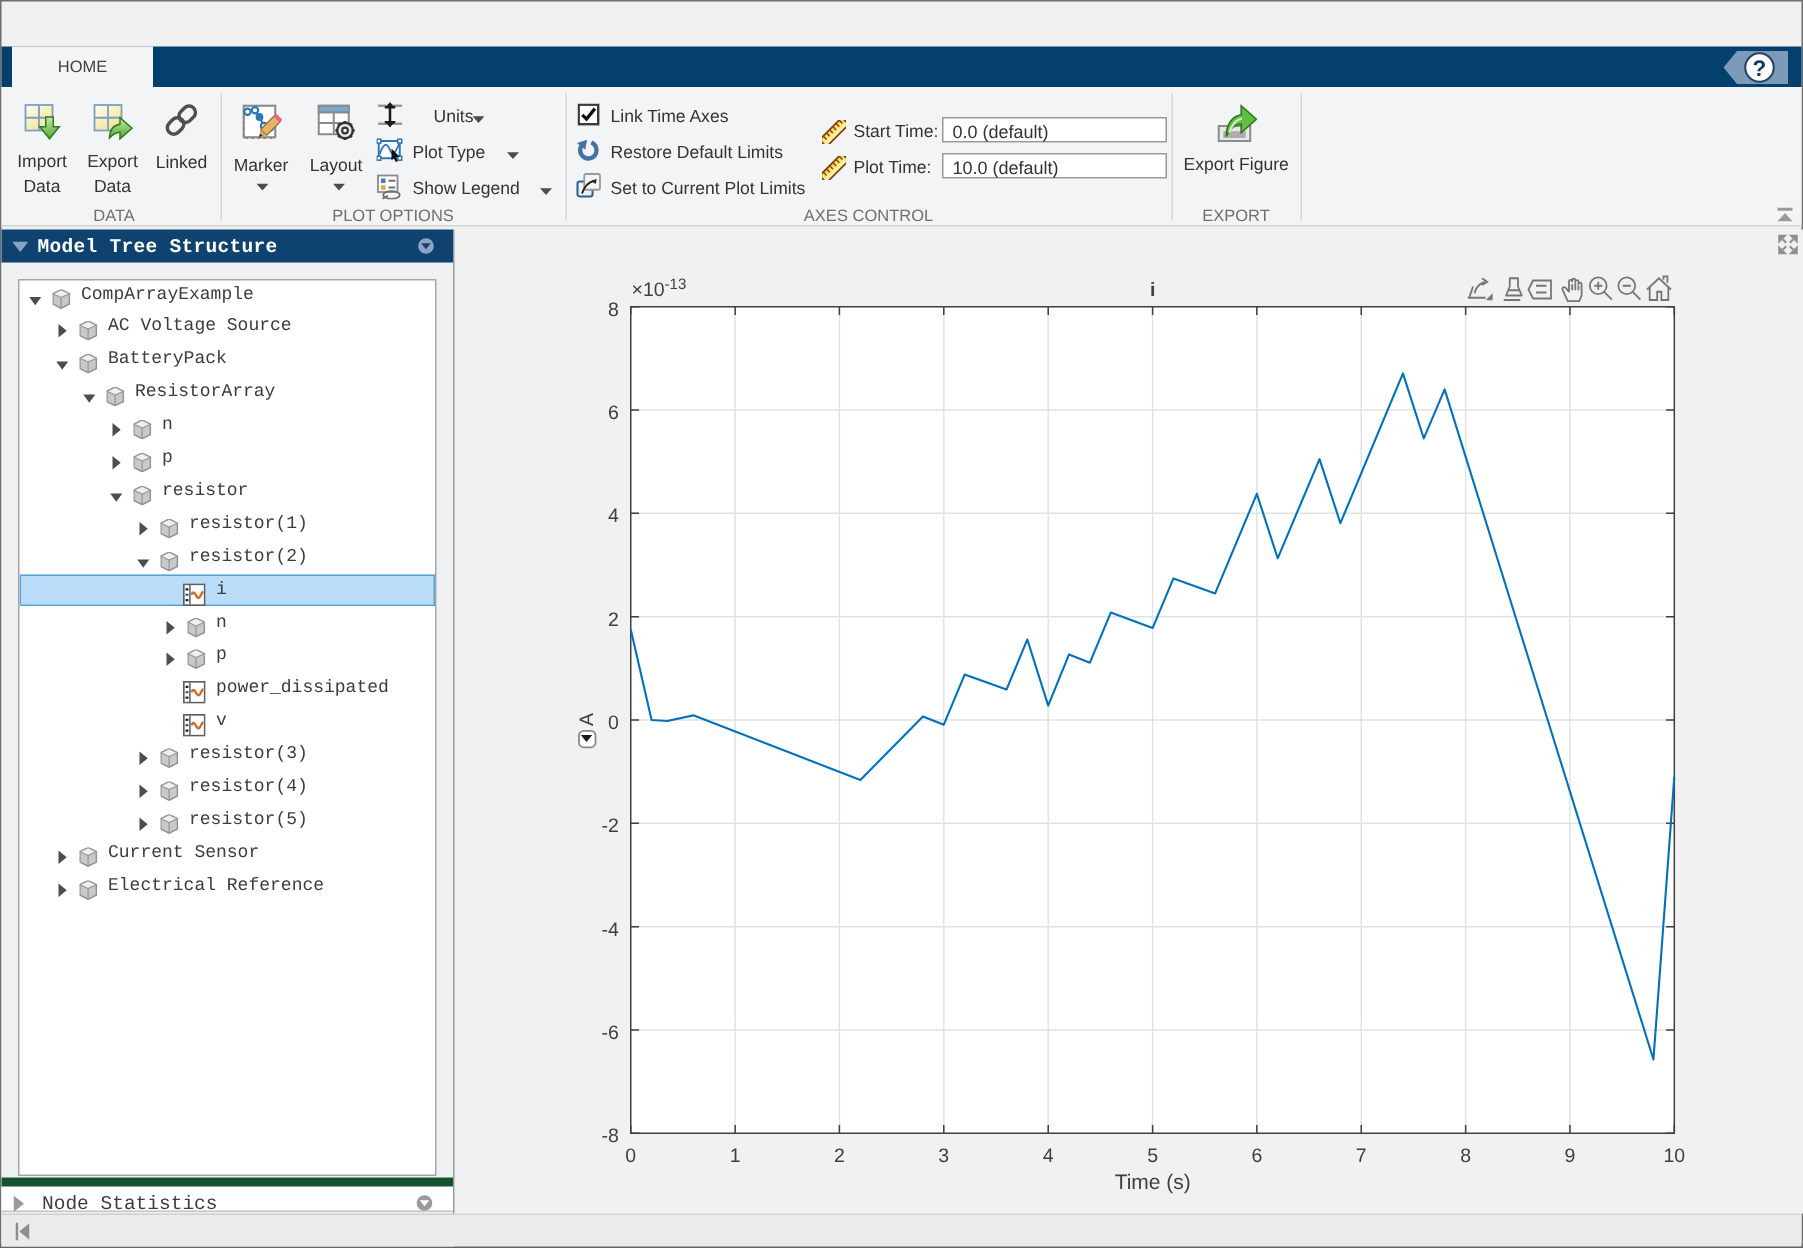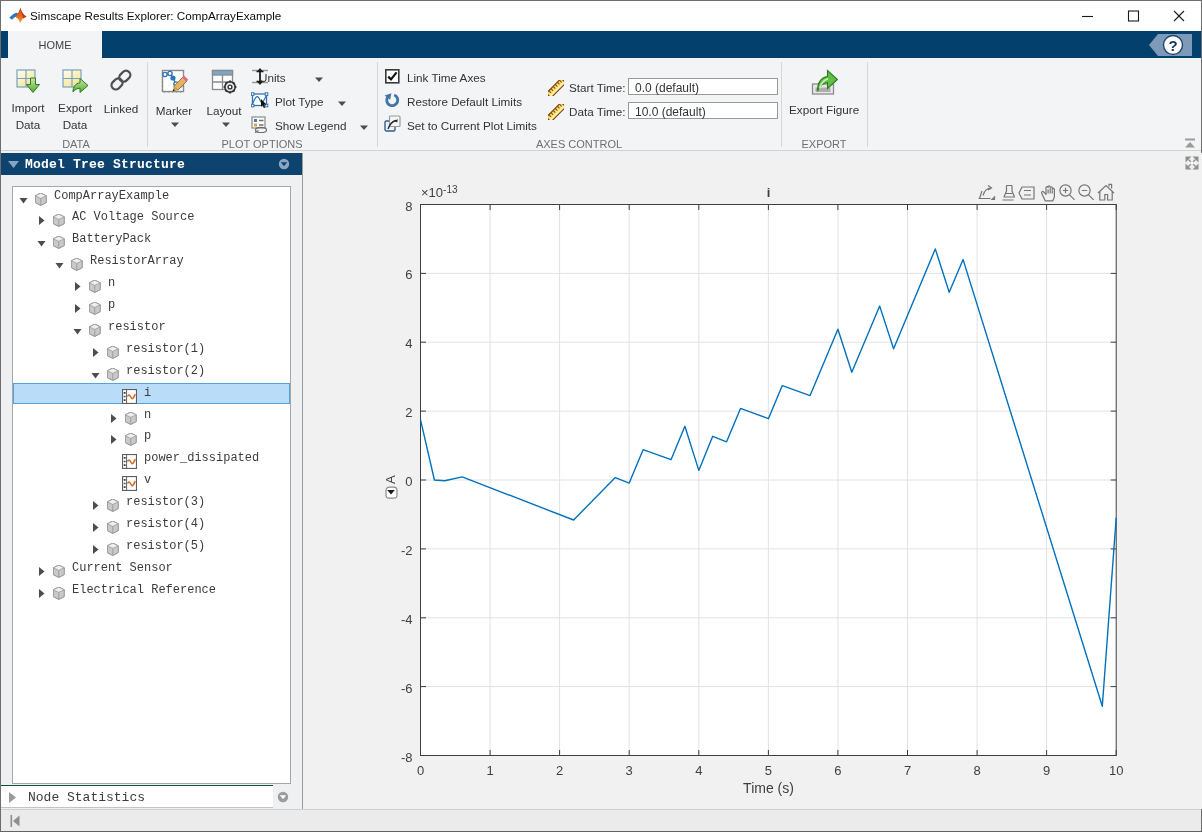--- a/index.html
+++ b/index.html
@@ -30,51 +30,33 @@
   #leftpanel { position:absolute; left:0; top:152px; width:302px; height:678px; background:#eef0f1;
                border-right:1px solid #9c9c9c;font-family:Liberation Mono, monospace; }
   #ptitle { position:absolute; left:0; top:0; width:301px; height:22px; background:#0d436e; }
   #ptitle span { position:absolute; left:24px; top:3.5px; color:#fff; font-weight:bold; font-size:13px; letter-spacing:0.2px; }
   #treebox { position:absolute; left:11px; top:33px; width:279px; height:598px; background:#fff;
              border:1px solid #a6a6a6; overflow:hidden; }
   .trow { position:absolute; height:22px; width:100%; font-size:12px; color:#3c3c3c; }
   .trow span.lbl { position:absolute; top:0; }
   #selrow { position:absolute; left:0px; top:196px; width:277px; height:21px;
             background:#b9ddf9; border:1px solid #57a3d7; }
-  #nodestats { position:absolute; left:0; top:632px; width:272px; height:23px; background:#fff;
-               border-top:1px solid #14532d; border-bottom:1px solid #c3c3c3; }
+  #nodestats { position:absolute; left:0; top:632px; width:301px; height:23px; background:#fff;
+               border-top:6px solid #14532d; border-bottom:1px solid #c3c3c3; }
   #nodestats span { position:absolute; left:27px; top:4px; font-size:13px; color:#3c3c3c; }
   #statusbar { position:absolute; left:0; top:808px; width:1200px; height:22px; background:#ebebeb;
                border-top:1px solid #d0d0d0; }
 
   
   #chartarea { position:absolute; left:303px; top:152px; width:899px; height:656px; background:#f1f1f2; }
 </style>
 </head>
 <body>
 <div id="win">
 
-  <div id="titlebar">
-    <svg class="abs" style="left:8px;top:6px" width="18" height="17" viewBox="0 0 18 17">
-      <path d="M0.3,10.6 C3.4,7.6 6.8,5.4 8.2,5.9 L10.4,7.8 C7.4,8.7 5.2,10.3 3.2,12.8 C2.0,12.4 1.0,11.6 0.3,10.6 Z" fill="#2d7abf"></path>
-      <path d="M11.5,0.5 C10.8,4.2 8.6,7.4 6.4,9.8 L9.6,11.6 C10.8,8 11.3,4.3 11.5,0.5 Z" fill="#69190b"></path>
-      <path d="M11.5,0.5 C12.2,4 13.5,7 17.6,9.8 C14.5,10.6 12.5,12.5 11.2,16.2 C10,12.8 9.0,11.2 6.4,9.8 C8.6,7.4 10.8,4.2 11.5,0.5 Z" fill="url(#lg)"></path>
-      <path d="M11.5,0.5 C12.2,4 13.5,7 17.6,9.8 C16.2,10.2 15.1,10.7 14.1,11.6 C12.9,7.9 12.0,4.2 11.5,0.5 Z" fill="#c13a17"></path>
-    </svg>
-    <span id="title-text">Simscape Results Explorer: CompArrayExample</span>
-
-    <svg class="abs" style="left:1075px;top:0" width="115" height="30" viewBox="0 0 115 30">
-      <g stroke="#1a1a1a" stroke-width="1.1" fill="none">
-        <line x1="6" y1="15.5" x2="17" y2="15.5"></line>
-        <rect x="52.5" y="10" width="10" height="10"></rect>
-        <line x1="98" y1="10" x2="108" y2="20"></line>
-        <line x1="108" y1="10" x2="98" y2="20"></line>
-      </g>
-    </svg>
-  </div>
 
   <div id="tabrow">
     <div id="hometab">HOME</div>
     <svg class="abs" style="left:1146px;top:2px" width="46" height="24" viewBox="0 0 46 24">
       <polygon points="2,12 11,1 45,1 45,23 11,23" fill="#7d9ab8"></polygon>
       <circle cx="26" cy="12" r="9.5" fill="#fdfdfd" stroke="#25456b" stroke-width="1.4"></circle>
       <text x="26" y="17.5" font-size="15" font-weight="bold" fill="#12355e" text-anchor="middle" font-family="Liberation Sans, sans-serif">?</text>
     </svg>
   </div>
 
@@ -150,21 +132,21 @@
     <div class="rlabel center" style="left:198px;top:45px;width:50px">Layout</div>
     <svg class="abs" style="left:221px;top:64px" width="8" height="5" viewBox="0 0 8 5">
         <polygon points="0,0.5 8,0.5 4,5" fill="#4d4d4d"></polygon>
       </svg>
 
     <svg class="abs" style="left:250px;top:10px" width="18" height="17" viewBox="0 0 18 17" id="ic-units">
       <path d="M1,2.5 h16 M1,14.5 h16" stroke="#9a9a9a" stroke-width="1.6"></path>
       <path d="M9,3 v11 M5.5,3.5 h7 M5.5,13.5 h7" stroke="#1a1a1a" stroke-width="1.7"></path>
       <path d="M9,0 l2.4,3 h-4.8 z M9,17 l-2.4,-3 h4.8 z" fill="#1a1a1a"></path>
     </svg>
-    <div class="rlabel" style="left:258px;top:13px">Units</div>
+    <div class="rlabel" style="left:288px;top:13px">Units</div>
     <svg class="abs" style="left:314px;top:19px" width="8" height="5" viewBox="0 0 8 5">
         <polygon points="0,0.5 8,0.5 4,5" fill="#4d4d4d"></polygon>
       </svg>
     <svg class="abs" style="left:250px;top:34px" width="18" height="16" viewBox="0 0 18 16" id="ic-plottype">
       <rect x="1.5" y="2" width="14" height="11.5" fill="#fff" stroke="#2e75b6" stroke-width="1.3"></rect>
       <path d="M2,11 c3,-8 5,-8 7,-3 c1.5,4 3,3 6,-4" fill="none" stroke="#2e75b6" stroke-width="1.2"></path>
       <rect x="0.3" y="0.8" width="2.6" height="2.6" fill="#fff" stroke="#2e75b6" stroke-width="1"></rect>
       <rect x="14.2" y="0.8" width="2.6" height="2.6" fill="#fff" stroke="#2e75b6" stroke-width="1"></rect>
       <rect x="0.3" y="12.2" width="2.6" height="2.6" fill="#fff" stroke="#2e75b6" stroke-width="1"></rect>
       <rect x="14.2" y="12.2" width="2.6" height="2.6" fill="#fff" stroke="#2e75b6" stroke-width="1"></rect>
@@ -208,21 +190,21 @@
     <svg class="abs" style="left:547px;top:22px" width="16" height="16" viewBox="0 0 16 16">
         <use href="#ruler"></use>
       </svg>
     <div class="rlabel" style="left:568px;top:23px">Start Time:</div>
     <div class="abs" style="left:627px;top:20px;width:150px;height:17px;background:#fff;border:1px solid #999">
         <span style="position:absolute;left:6px;top:2px;font-size:12px;color:#333">0.0 (default)</span>
       </div>
     <svg class="abs" style="left:547px;top:46px" width="16" height="16" viewBox="0 0 16 16">
         <use href="#ruler"></use>
       </svg>
-    <div class="rlabel" style="left:568px;top:47px">Data Time:</div>
+    <div class="rlabel" style="left:568px;top:47px">Plot Time:</div>
     <div class="abs" style="left:627px;top:44px;width:150px;height:17px;background:#fff;border:1px solid #999">
         <span style="position:absolute;left:6px;top:2px;font-size:12px;color:#333">10.0 (default)</span>
       </div>
 
     <svg class="abs" style="left:810px;top:10px" width="27" height="27" viewBox="0 0 27 27" id="ic-exportfig">
       <rect x="1.5" y="16" width="21" height="10" fill="#e8e8e8" stroke="#8a8a8a" stroke-width="1.3"></rect>
       <rect x="4.5" y="19.5" width="15" height="4.5" fill="#adadad"></rect>
       <path d="M6.5,23 c0,-8.5 4,-13.5 10,-14.5 v-6 l10,9 -10,9 v-6 c-4.5,0.3 -7.5,3.5 -10,8.5 z" fill="#5fc143" stroke="#2f7a1e" stroke-width="1.1"></path>
       <path d="M8.6,20.5 c1.8,-6 4.8,-8.8 8.4,-9.6" fill="none" stroke="#cdedbe" stroke-width="1.6"></path>
     </svg>

